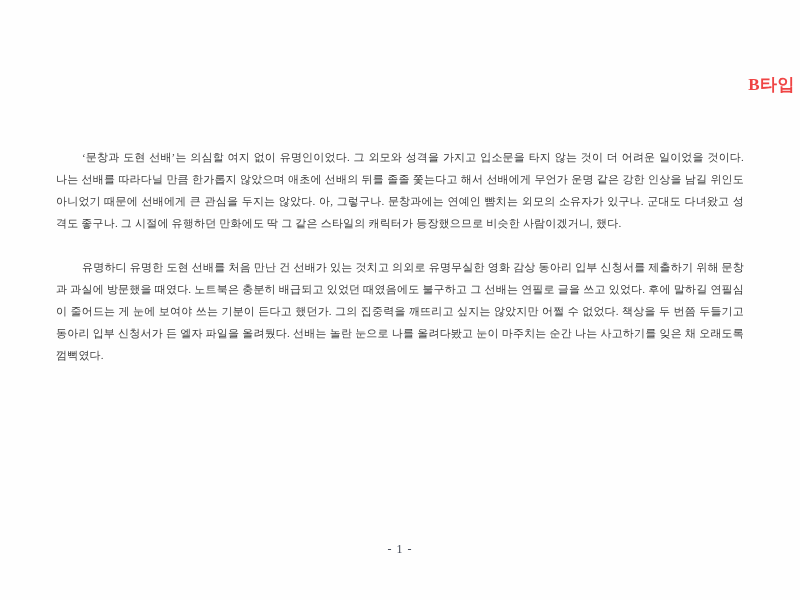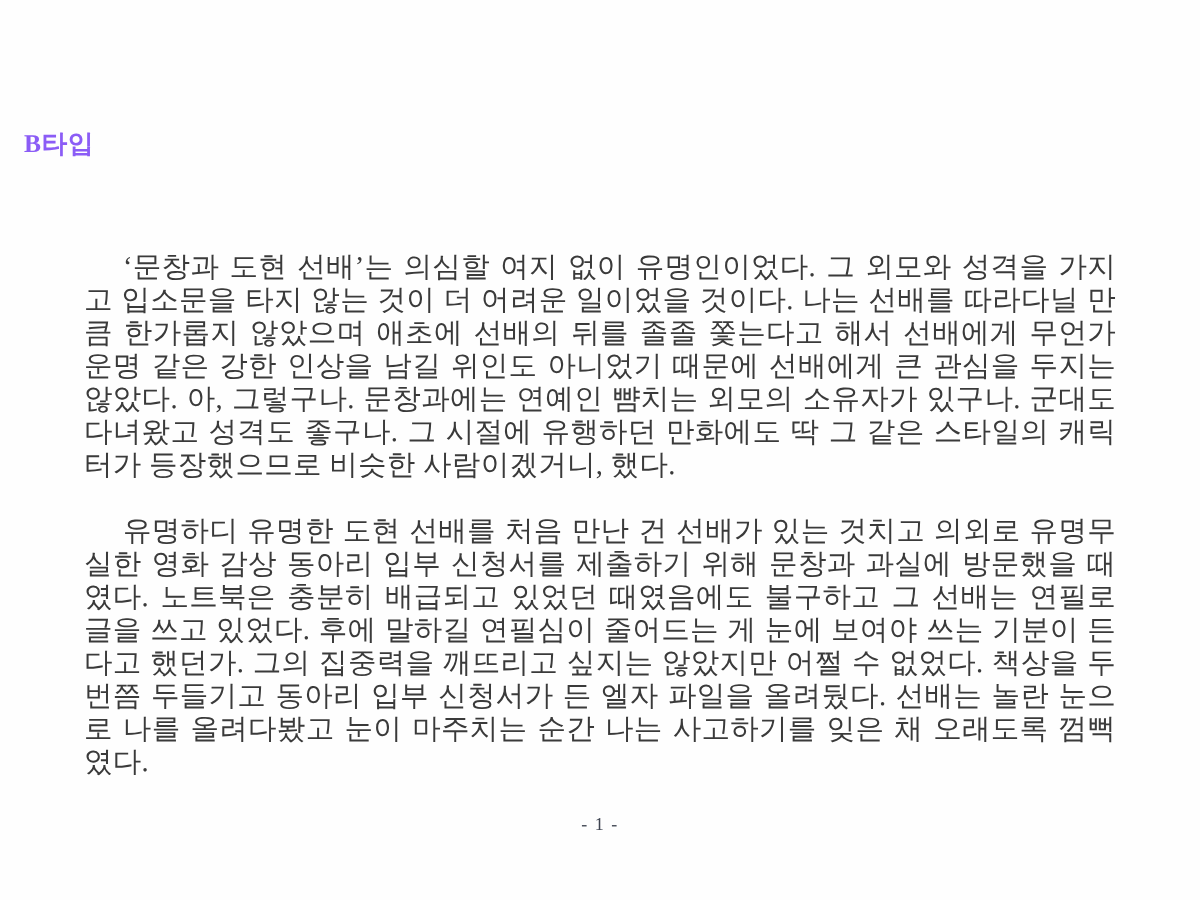--- a/index.html
+++ b/index.html
@@ -7,34 +7,34 @@
     position: relative;
     width: 800px;
     height: 600px;
     background: #fefefe;
     font-family: "Liberation Serif", "DejaVu Serif", serif;
     color: #3a3a3a;
     overflow: hidden;
     box-sizing: border-box;
   }
   .doc-title {
-    margin: 16px;
+    margin: 5px;
     padding-top: 68px;
-    text-align: left;
+    text-align: right;
     font-size: 17px;
     font-weight: bold;
     letter-spacing: 0.5px;
-    color: #8b5cf6;
+    color: #ef4444;
   }
   .content {
     padding: 45px 56px 0 56px;
   }
   p.para {
     margin: 0 0 22px 0;
-    font-size: 19px;
+    font-size: 11px;
     line-height: 22px;
     text-align: justify;
     text-justify: inter-character;
     text-indent: 26px;
     word-break: break-all;
     letter-spacing: 0.2px;
     color: #3a3a3a;
   }
   .page-number {
     position: absolute;

